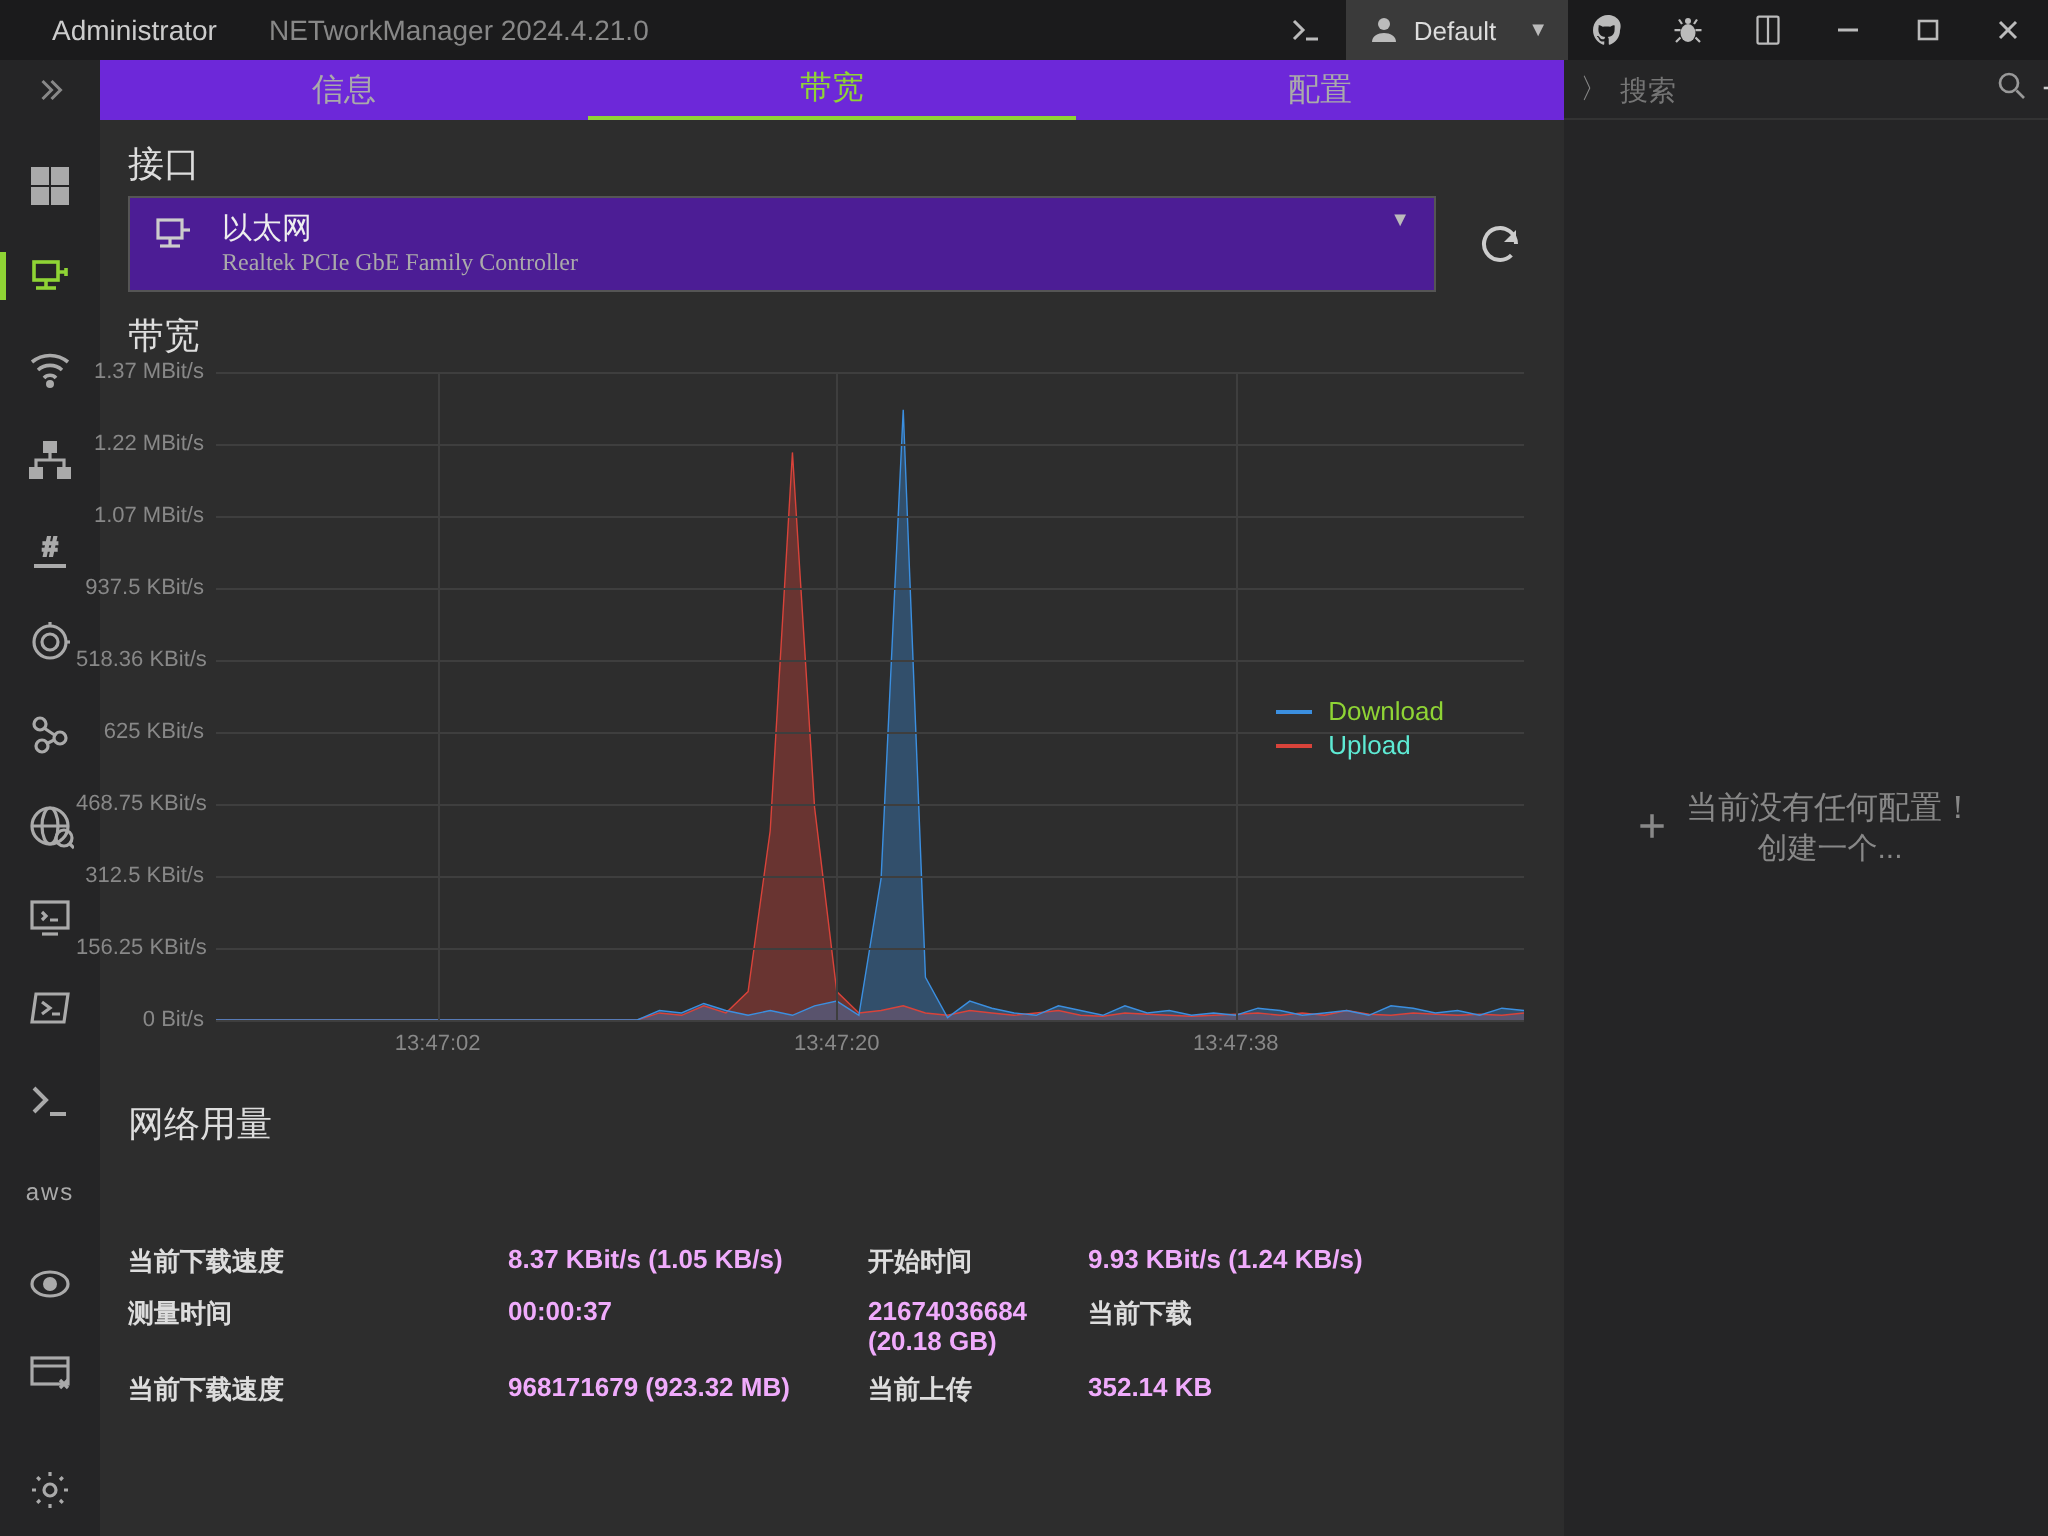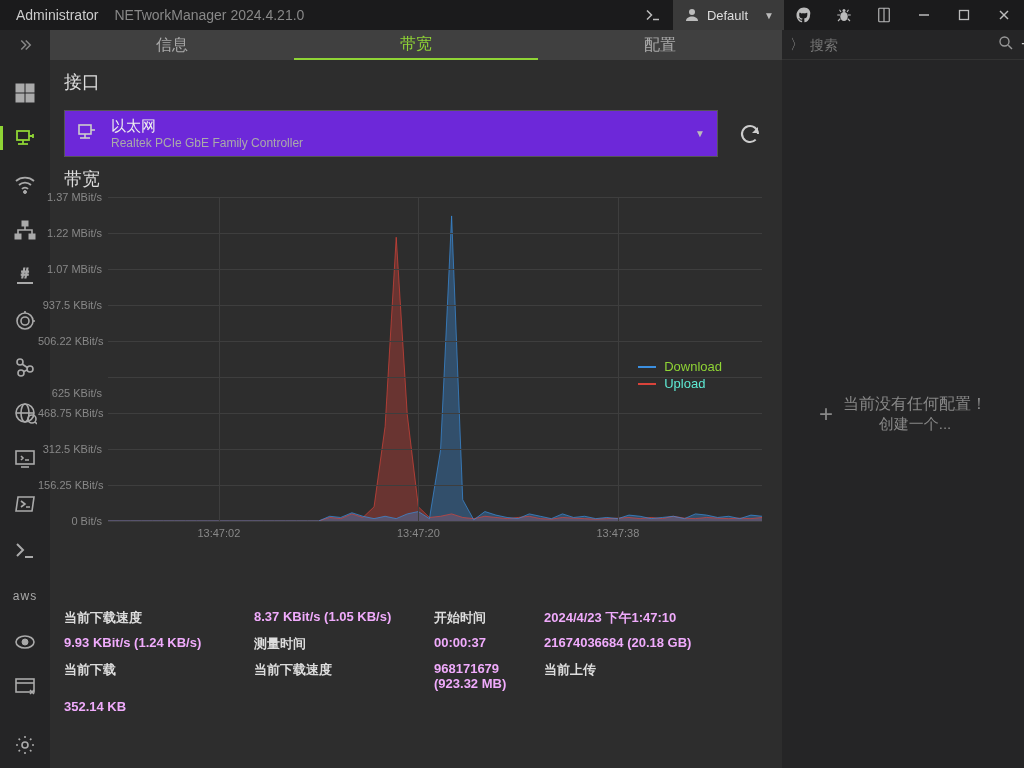--- a/index.html
+++ b/index.html
@@ -15,21 +15,21 @@
   }
 
   
   .titlebar {
     height: 30px;
     background: #1b1b1c;
     display: flex;
     align-items: center;
     position: relative;
   }
-  .titlebar .admin { color: #ccc; padding: 0 16px; font-size: 14px; }
+  .titlebar .admin { color: #ccc; padding: 0 26px; font-size: 14px; }
   .titlebar .appname { color: #888; font-size: 14px; }
   .titlebar .spacer { flex: 1; }
   .titlebar .winbtn, .titlebar .iconbtn {
     width: 40px; height: 30px;
     display: flex; align-items: center; justify-content: center;
     color: #bbb; cursor: default;
   }
   .iconbtn svg { fill: #bbb; }
   .profile-box {
     display: flex; align-items: center; gap: 6px;
@@ -84,51 +84,51 @@
     display: flex;
     flex-direction: column;
     background: #2d2d2d;
     min-width: 0;
   }
 
   
   .tabbar {
     height: 30px;
     display: flex;
-    background: #404040;
+    background: #6d28d9;
     color: #aaa;
   }
   .tabbar .tab {
     flex: 1;
     display:flex; align-items:center; justify-content:center;
     font-size: 16px;
   }
   .tabbar .tab.active { color: #8fd435; border-bottom: 2px solid #8fd435; }
 
   .section {
     padding: 10px 14px 4px 14px;
   }
   .section h3 {
     font-size: 18px;
     font-weight: normal;
     color: #ddd;
-    margin-bottom: 12px;
+    margin-bottom: 0;
   }
 
   
   .iface-row { display: flex; gap: 14px; align-items: stretch; padding: 0 14px 10px 14px; }
   .iface-dd {
     flex: 1;
     border: 1px solid #555;
-    background: #6d28d9;
-    display: flex;
-    align-items: center;
+    background: #4c1d95;
+    display: flex;
     gap: 12px;
     padding: 6px 10px;
     position: relative;
+    font-family: Liberation Serif, serif;
   }
   .iface-dd .iface-icon { color: #aaa; }
   .iface-dd .iface-labels .l1 { color: #eee; font-size: 15px; }
   .iface-dd .iface-labels .l2 { color: #aaa; font-size: 12px; }
   .iface-dd .dd-caret { position: absolute; right: 12px; color: #bbb; font-size: 10px; }
   .refresh { width: 36px; display:flex; align-items:center; justify-content:center; color:#ccc; }
 
   
   .chart-wrap {
     position: relative;
@@ -464,23 +464,23 @@
           </svg>
       <div class="grid-h" style="top: 100%;"></div>
           <div class="ytick" style="top: 100%;">0 Bit/s</div>
           <div class="grid-h" style="top: 88.8889%;"></div>
           <div class="ytick" style="top: 88.8889%;">156.25 KBit/s</div>
           <div class="grid-h" style="top: 77.7778%;"></div>
           <div class="ytick" style="top: 77.7778%;">312.5 KBit/s</div>
           <div class="grid-h" style="top: 66.6667%;"></div>
           <div class="ytick" style="top: 66.6667%;">468.75 KBit/s</div>
           <div class="grid-h" style="top: 55.5556%;"></div>
-          <div class="ytick" style="top: 55.5556%; margin-top: 16px;">625 KBit/s</div>
+          <div class="ytick" style="top: 55.5556%;">625 KBit/s</div>
           <div class="grid-h" style="top: 44.4444%;"></div>
-          <div class="ytick" style="top: 44.4444%;">506.22 KBit/s</div>
+          <div class="ytick" style="top: 44.4444%;">518.36 KBit/s</div>
           <div class="grid-h" style="top: 33.3333%;"></div>
           <div class="ytick" style="top: 33.3333%;">937.5 KBit/s</div>
           <div class="grid-h" style="top: 22.2222%;"></div>
           <div class="ytick" style="top: 22.2222%;">1.07 MBit/s</div>
           <div class="grid-h" style="top: 11.1111%;"></div>
           <div class="ytick" style="top: 11.1111%;">1.22 MBit/s</div>
           <div class="grid-h" style="top: 0%;"></div>
           <div class="ytick" style="top: 0%;">1.37 MBit/s</div>
           <div class="grid-v" style="left: 16.9492%;"></div>
           <div class="xtick" style="left: 16.9492%;">13:47:02</div>
@@ -495,25 +495,25 @@
             <span>Download</span>
           </div>
         <div class="le ul">
             <div class="sw"></div>
             <span>Upload</span>
           </div>
       </div>
     </div>
 
     <div class="stats">
+      <h3>网络用量</h3>
       <div class="stats-grid">
         <div class="label">当前下载速度</div>
         <div class="val">8.37 KBit/s (1.05 KB/s)</div>
         <div class="label">开始时间</div>
-        <div class="val">2024/4/23 下午1:47:10</div>
 
         <div class="val">9.93 KBit/s (1.24 KB/s)</div>
         <div class="label">测量时间</div>
         <div class="val">00:00:37</div>
 
         <div class="val">21674036684 (20.18 GB)</div>
         <div class="label">当前下载</div>
 
         <div class="label">当前下载速度</div>
         <div class="val">968171679 (923.32 MB)</div>

